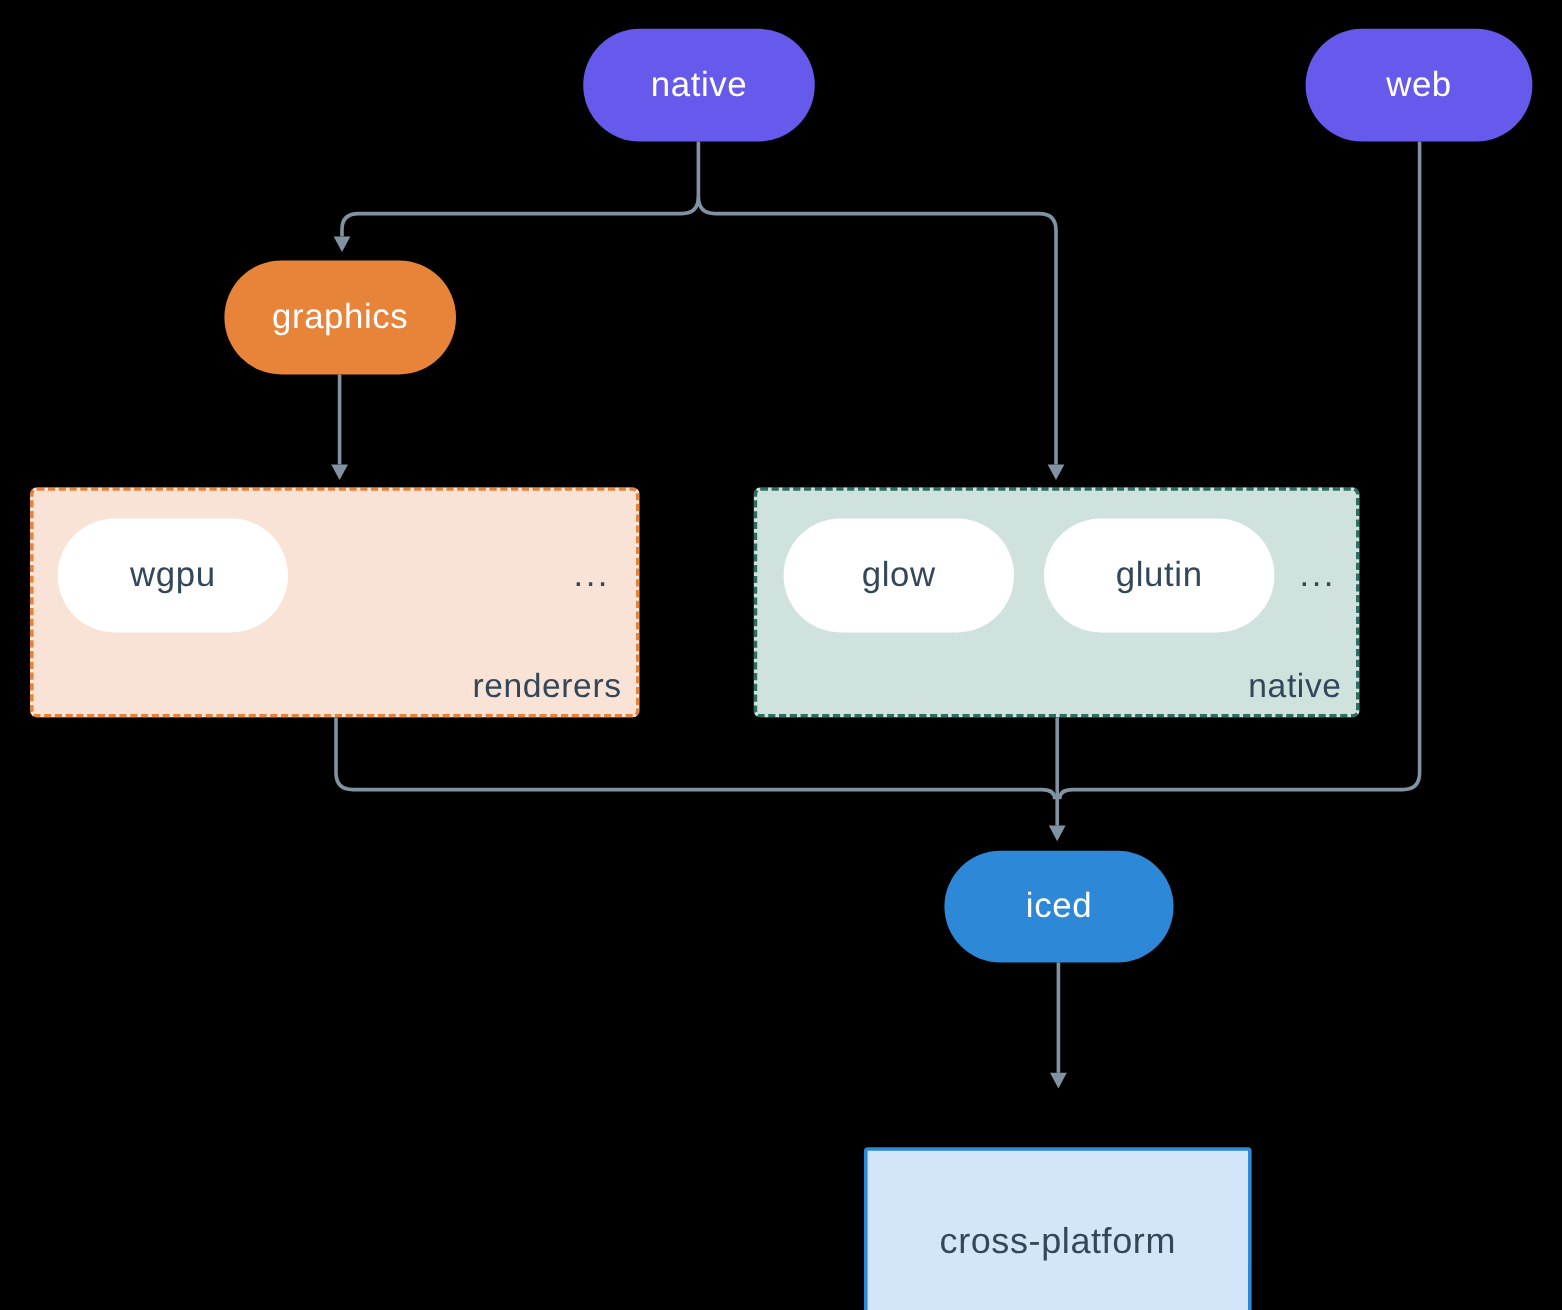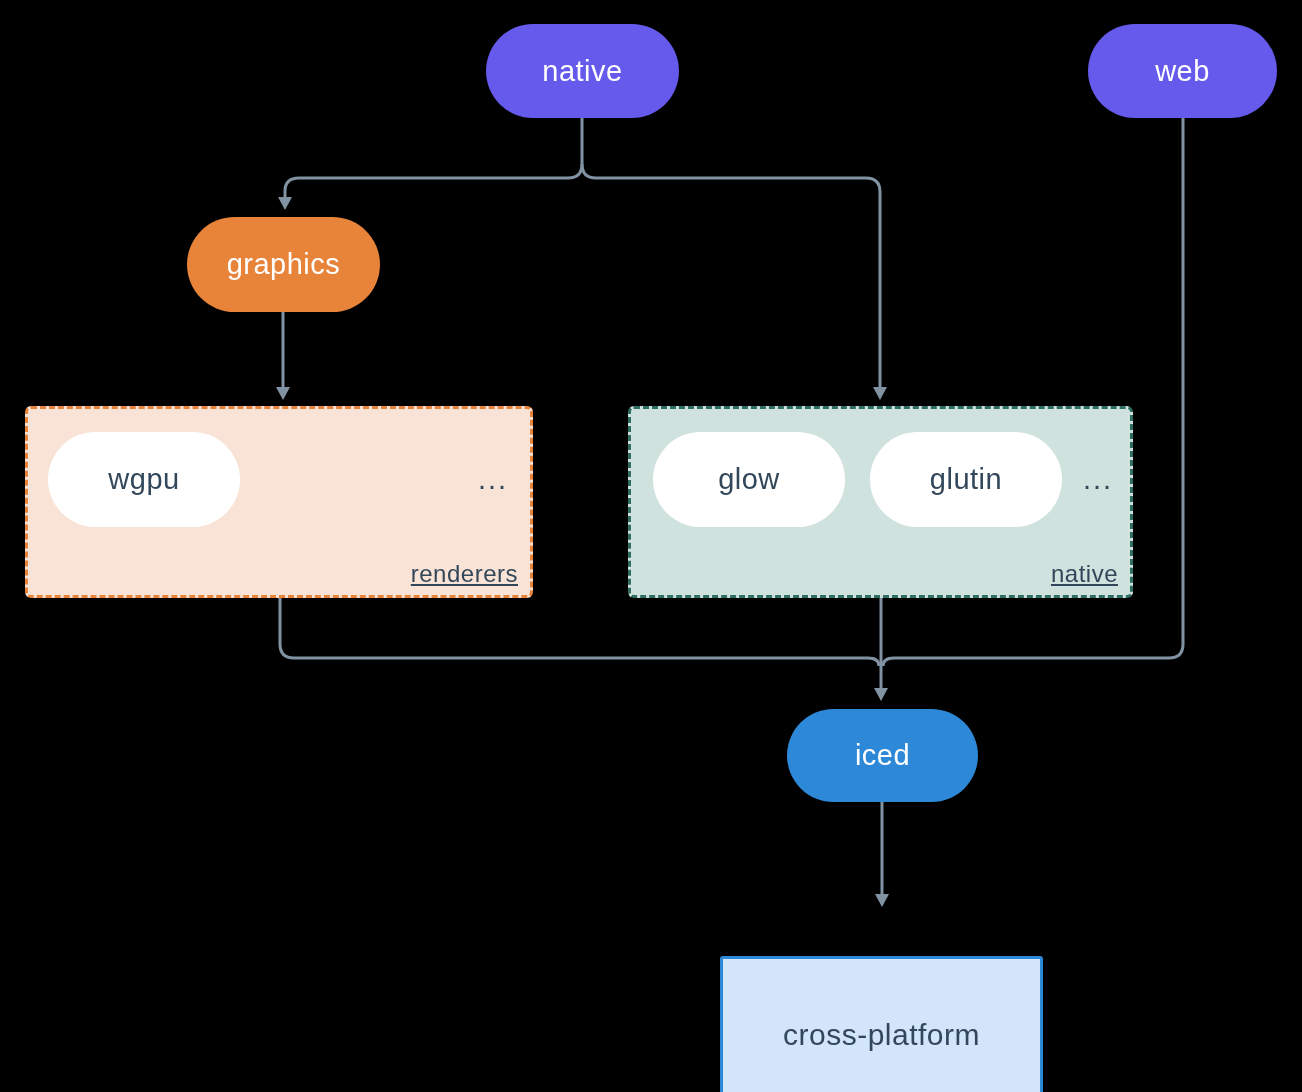--- a/index.html
+++ b/index.html
@@ -64,21 +64,21 @@
   .group.shells    .pill.p1 { left: 239px; }
   .group .more {
     position: absolute; top: 23px; height: 95px;
     display: flex; align-items: center;
     color: var(--dark-text); font-size: 29px; letter-spacing: 2px;
   }
   .group.renderers .more { left: 450px; }
   .group.shells    .more { left: 452px; }
   .group .group-label {
     position: absolute; right: 12px; bottom: 7px;
-    color: var(--dark-text); font-size: 24px; letter-spacing: 0.5px; text-decoration: underline;
+    color: var(--dark-text); font-size: 28px; letter-spacing: 0.5px;
   }
 
   .box.app {
     position: absolute; z-index: 2;
     left: 720px; top: 911px; width: 323px; height: 157px;
     background: var(--app-bg);
     border: 3px solid var(--app-border);
     border-radius: 3px;
     display: flex; flex-direction: column;
     align-items: center; justify-content: center;

